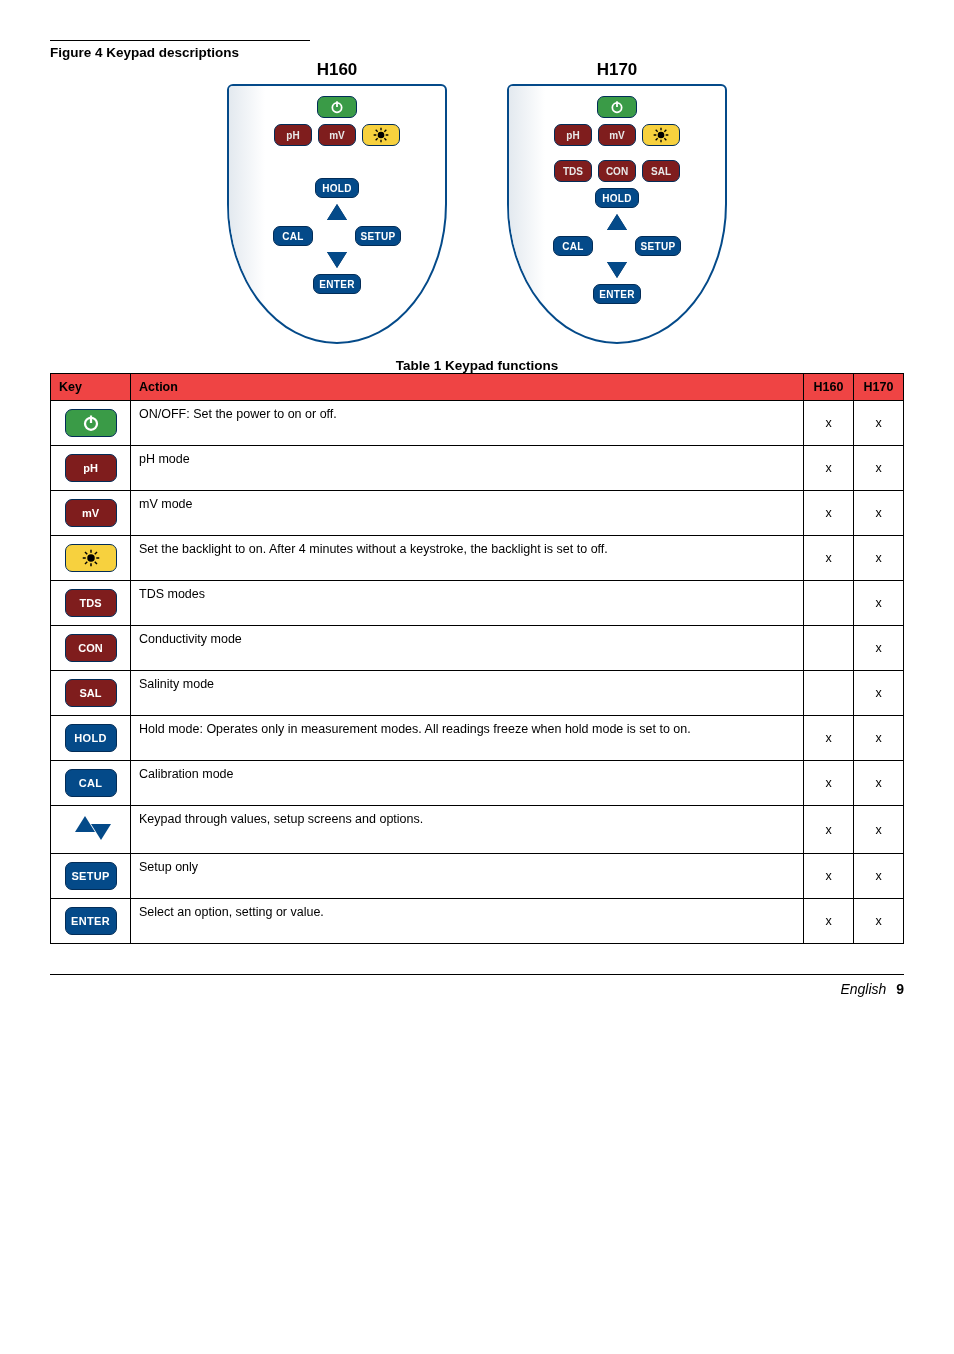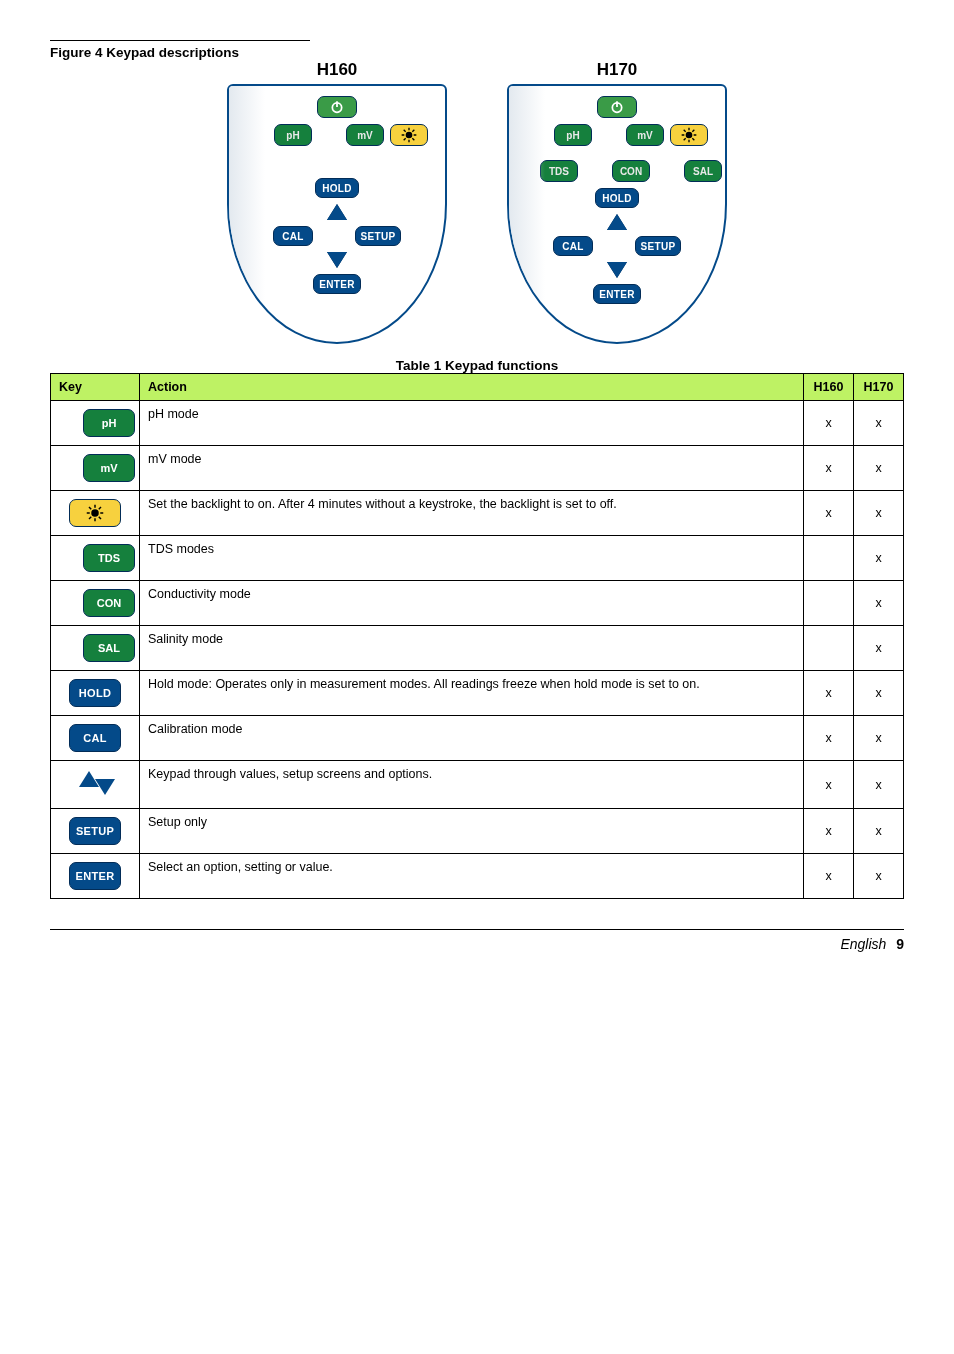--- a/index.html
+++ b/index.html
@@ -29,30 +29,30 @@
   .kp-shine {
     position: absolute; left: 0; top: 0; width: 36px; height: 100%;
     background: linear-gradient(90deg, #e3e9ef 0%, rgba(255,255,255,0) 100%);
   }
   .key {
     display: inline-flex; align-items: center; justify-content: center;
     border-radius: 7px; font-weight: bold; color: #fff;
     border: 1.5px solid #022c57;
   }
   .k-blue-txt { background: #044a89; font-size: 10px; letter-spacing: .3px; }
-  .k-gray { background: #15803d; color: #e8e8e8; font-size: 10px; margin-left: 28px; }
+  .k-gray { background: #7f1d1d; color: #e8e8e8; font-size: 10px; }
   .k-yellow { background: #f7d13e; color: #000; }
   .k-green { background: #3a9b47; }
   .tri-up { width:0;height:0;border-left:10px solid transparent;border-right:10px solid transparent;border-bottom:16px solid #044a89; filter: drop-shadow(0 0 0.5px #022c57); }
   .tri-down { width:0;height:0;border-left:10px solid transparent;border-right:10px solid transparent;border-top:16px solid #044a89; filter: drop-shadow(0 0 0.5px #022c57); }
   .row { display:flex; justify-content:center; gap:6px; margin-top:6px; }
   .table-caption { text-align:center; font-weight:bold; font-size:13.5px; margin: 4px 0 0 0; }
   table { border-collapse: collapse; width: 100%; }
   th, td { border: 1px solid #000; padding: 6px 8px; vertical-align: top; }
-  th { background: #bef264; font-weight: bold; text-align: left; font-size: 12.5px; }
+  th { background: #ef4444; font-weight: bold; text-align: left; font-size: 12.5px; }
   th.center, td.center { text-align: center; }
   td.keycell { width: 80px; text-align:center; vertical-align: middle; padding: 8px 4px; }
   td.action { font-size: 12.5px; }
   td.mark { width: 50px; text-align:center; vertical-align: middle; font-size: 12.5px; }
   .keybadge {
     display:inline-flex; align-items:center; justify-content:center;
     border-radius:7px; font-weight:bold; color:#fff;
     border:1.5px solid #022c57; min-width:52px; height:28px; font-size:11px;
   }
   .footer { margin-top: 30px; border-top: 1px solid #000; padding-top:6px; text-align:right; font-style: italic; font-size: 14px; }
@@ -179,20 +179,31 @@
   <thead>
     <tr>
       <th>Key</th>
       <th>Action</th>
       <th class="center">H160</th>
       <th class="center">H170</th>
     </tr>
   </thead>
   <tbody id="tbody">
       <tr>
+        <td class="keycell"><span class="keybadge k-green">
+            <svg width="18" height="18" viewBox="0 0 24 24" fill="none" stroke="#fff" stroke-width="3">
+              <circle cx="12" cy="13" r="8"></circle>
+              <line x1="12" y1="2" x2="12" y2="12"></line>
+            </svg>
+          </span></td>
+        <td class="action">ON/OFF: Set the power to on or off.</td>
+        <td class="mark">x</td>
+        <td class="mark">x</td>
+      </tr>
+      <tr>
         <td class="keycell"><span class="keybadge k-gray">pH</span></td>
         <td class="action">pH mode</td>
         <td class="mark">x</td>
         <td class="mark">x</td>
       </tr>
       <tr>
         <td class="keycell"><span class="keybadge k-gray">mV</span></td>
         <td class="action">mV mode</td>
         <td class="mark">x</td>
         <td class="mark">x</td>

